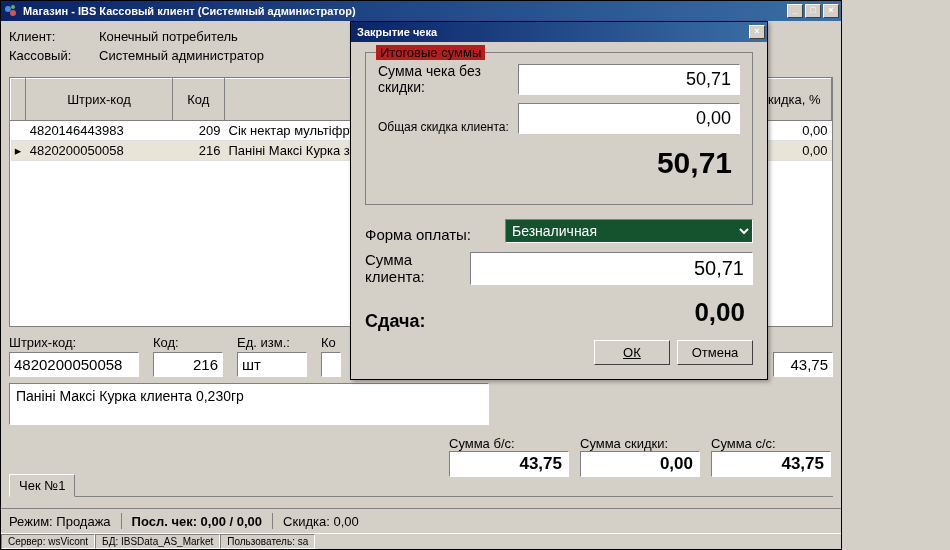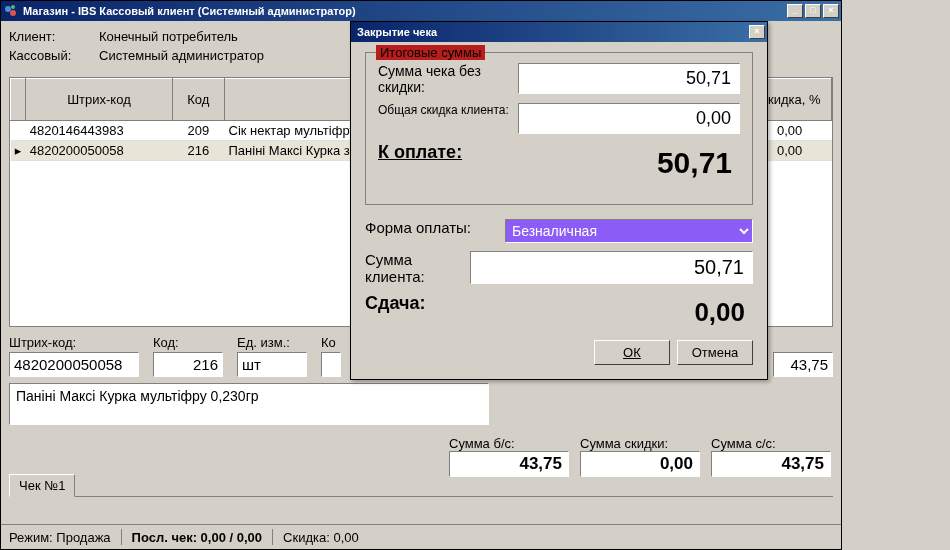--- a/index.html
+++ b/index.html
@@ -72,21 +72,21 @@
   background: #d4d0c8;
   border: 1px solid;
   border-color: #fff #808080 #808080 #fff;
   padding: 13px 4px;
   font-weight: normal;
   text-align: center;
 }
 .grid td {
   border-bottom: 1px solid #e0e0e0;
   padding: 2px 4px;
-  text-align: center;
+  text-align: right;
 }
 .grid td.l { text-align: left; }
 .grid .rowsel td { background: #e8e4d8; }
 .rowmark { width: 14px; text-align: center !important; }
 .inputs-row { display: flex; gap: 14px; margin-top: 8px; }
 .inp-group { display: flex; flex-direction: column; }
 .inp-group label { font-size: 13px; margin-bottom: 2px; }
 .inp-group input {
   border: 1px solid;
   border-color: #808080 #fff #fff #808080;
@@ -167,39 +167,39 @@
   position: relative;
 }
 .fieldset .legend {
   position: absolute;
   top: -8px;
   left: 10px;
   background: #b91c1c;
   padding: 0 4px;
   font-size: 13px;
 }
-.fld-row { display: flex; align-items: flex-start; margin-bottom: 8px; }
+.fld-row { display: flex; align-items: flex-end; margin-bottom: 8px; }
 .fld-row .lbl { width: 140px; font-size: 14px; }
 .fld-row .val-box {
   flex: 1;
   border: 1px solid;
   border-color: #808080 #fff #fff #808080;
   background: #fff;
   padding: 4px 8px;
   text-align: right;
   font-size: 18px;
 }
 .fld-row.big .lbl { font-size: 18px; font-weight: bold; text-decoration: underline; }
 .fld-row.big .val-box { font-size: 30px; font-weight: bold; border: none; background: transparent; }
 .fld-row.mid .lbl { font-size: 15px; }
 .fld-row.bold .lbl { font-size: 18px; font-weight: bold; }
 .fld-row.bold .val-box { font-size: 26px; font-weight: bold; border: none; background: transparent; }
 .fld-row select {
   flex: 1;
-  background: #8b5cf6;
+  background: #14532d;
   color: #fff;
   border: 1px solid;
   border-color: #808080 #fff #fff #808080;
   padding: 2px;
   font-size: 14px;
 }
 .fld-row input.txt {
   flex: 1;
   border: 1px solid;
   border-color: #808080 #fff #fff #808080;
@@ -300,21 +300,21 @@
       <div class="inp-group">
         <label>Ко</label>
         <input style="width: 20px;">
       </div>
       <div class="inp-group" style="margin-left:auto">
         <label>&nbsp;</label>
         <input style="width: 60px; text-align: right;" value="43,75">
       </div>
     </div>
 
-    <div class="desc-box">Паніні Максі Курка мультіфру 0,230гр</div>
+    <div class="desc-box">Паніні Максі Курка клиента 0,230гр</div>
 
     <div class="sum-row">
       <div class="sum-group">
         <label>Сумма б/с:</label>
         <div class="val">43,75</div>
       </div>
       <div class="sum-group">
         <label>Сумма скидки:</label>
         <div class="val">0,00</div>
       </div>
@@ -329,20 +329,25 @@
     </div>
   </div>
 
   <div class="status-main">
     <span>Режим: Продажа</span>
     <span class="sep"></span>
     <span style="font-weight:bold">Посл. чек: 0,00 / 0,00</span>
     <span class="sep"></span>
     <span>Скидка: 0,00</span>
   </div>
+  <div class="status-bottom">
+    <span>Сервер: wsVicont</span>
+    <span>БД: IBSData_AS_Market</span>
+    <span>Пользователь: sa</span>
+  </div>
 </div>
 
 <div class="modal">
   <div class="titlebar">
     <span class="titlebar-text" style="padding-left:4px">Закрытие чека</span>
     <div class="win-buttons">
       <div class="win-btn">×</div>
     </div>
   </div>
   <div class="modal-body">
@@ -350,21 +355,20 @@
       <span class="legend">Итоговые суммы</span>
       <div class="fld-row">
         <span class="lbl">Сумма чека без скидки:</span>
         <span class="val-box">50,71</span>
       </div>
       <div class="fld-row">
         <span class="lbl" style="font-size:12px">Общая скидка клиента:</span>
         <span class="val-box">0,00</span>
       </div>
       <div class="fld-row big">
-        <span class="lbl">К оплате:</span>
         <span class="val-box">50,71</span>
       </div>
     </div>
 
     <div class="fld-row mid">
       <span class="lbl">Форма оплаты:</span>
       <select>
         <option>Безналичная</option>
       </select>
     </div>

